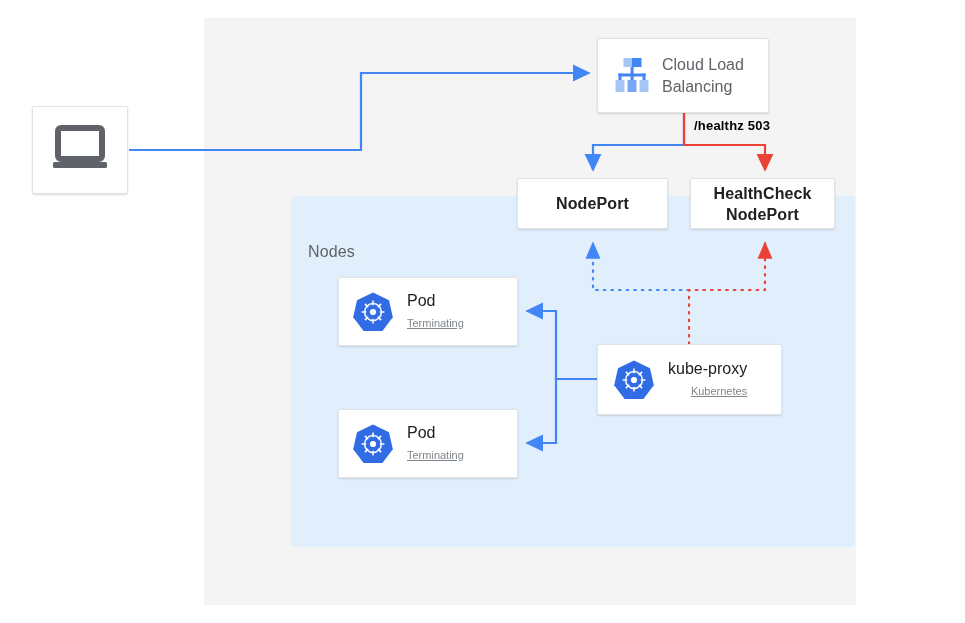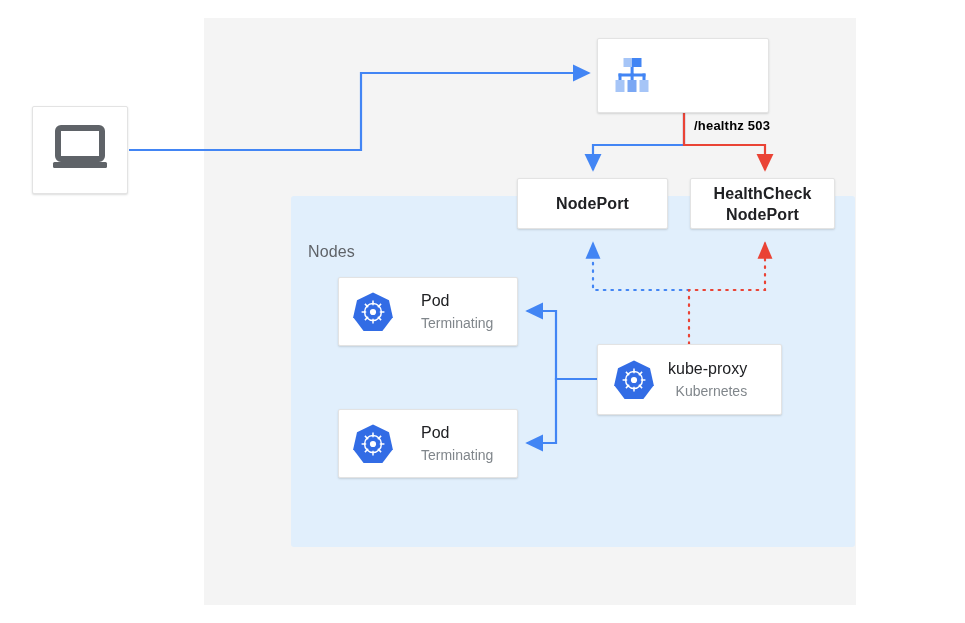--- a/index.html
+++ b/index.html
@@ -125,21 +125,20 @@
   }
 
   
   .pod-card {
     left: 338px;
     width: 180px;
     height: 69px;
     display: flex;
     align-items: center;
     padding-left: 12px;
-    gap: 14px;
   }
   .pod-card.pod-1 { top: 277px; }
   .pod-card.pod-2 { top: 409px; }
 
   
   .kp-card {
     left: 597px;
     top: 344px;
     width: 185px;
     height: 71px;
@@ -156,24 +155,25 @@
   }
   .entity-text {
     margin-left: 12px;
   }
   .entity-title {
     font-size: 16px;
     color: #202124;
     line-height: 20px;
   }
   .entity-sub {
-    font-size: 14px;
+    font-size: 11px;
     color: #80868b;
     line-height: 20px;
     margin-top: 2px;
+    text-decoration: underline;
   }
 
   
   .healthz-label {
     position: absolute;
     left: 694px;
     top: 118px;
     font-size: 13px;
     font-weight: bold;
     color: #000000;
@@ -246,20 +246,24 @@
         <rect x="19.6" y="11" width="3" height="8" fill="#4285f4"></rect>
         <rect x="7.5" y="17.5" width="27" height="3" fill="#4285f4"></rect>
         <rect x="7.5" y="17.5" width="3" height="7" fill="#4285f4"></rect>
         <rect x="19.6" y="17.5" width="3" height="7" fill="#4285f4"></rect>
         <rect x="31.5" y="17.5" width="3" height="7" fill="#4285f4"></rect>
         <rect x="4.5" y="24" width="9" height="12" fill="#a6c5f7"></rect>
         <rect x="16.5" y="24" width="9" height="12" fill="#7aa7f4"></rect>
         <rect x="28.5" y="24" width="9" height="12" fill="#a6c5f7"></rect>
       </svg>
     </span>
+    <div class="clb-text">
+      <div>Cloud Load</div>
+      <div>Balancing</div>
+    </div>
   </div>
 
   <div class="healthz-label">/healthz 503</div>
 
   <div class="card np-card">
     <div class="np-label">NodePort</div>
   </div>
 
   <div class="card hcnp-card">
     <div class="np-label">

